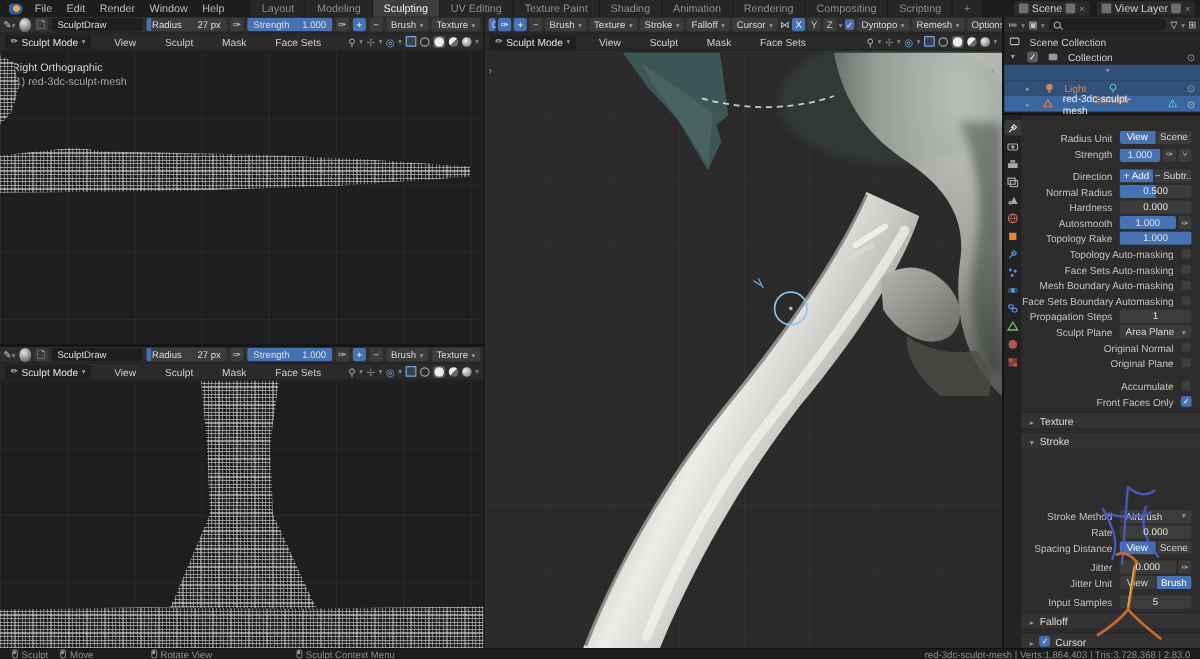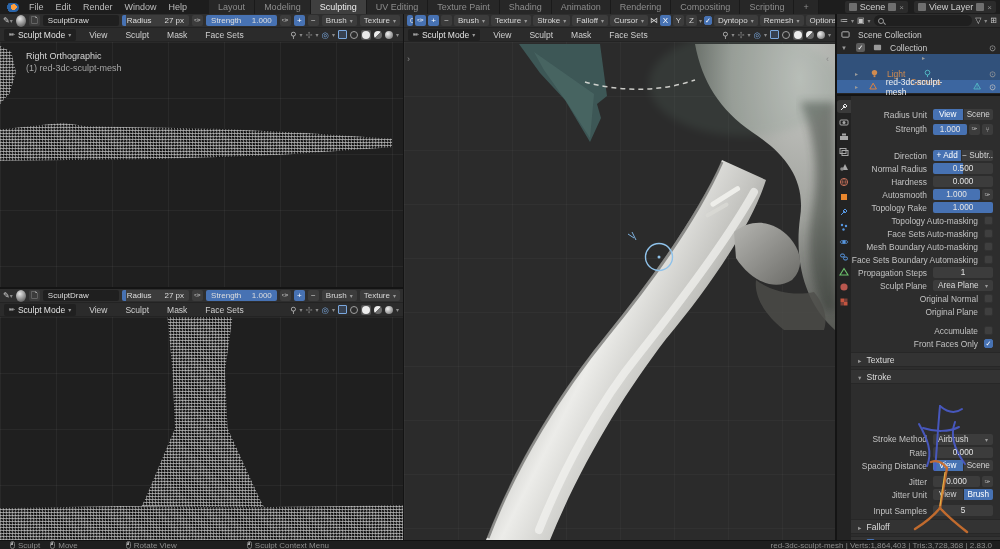--- a/index.html
+++ b/index.html
@@ -19,21 +19,21 @@
   .ws-tab.active { background:#3f3f3f; color:#efefef; }
   .tb-right { margin-left:auto; display:flex; align-items:center; gap:6px; margin-right:4px; }
   .tb-widget { display:flex; align-items:center; gap:3px; background:#2b2b2b; border-radius:2px;
                height:12px; padding:0 4px; color:#cfcfcf; }
   .mini-ico { width:8px; height:8px; background:#6f6f6f; border-radius:1px; display:inline-block; }
   .mini-x { color:#8a8a8a; font-size:8px; }
 
   
   .thead { background:#2e2e2e; height:14px; display:flex; align-items:center; gap:3px;
            padding:0 3px; font-size:8px; color:#d2d2d2; overflow:hidden; border-bottom:1px solid #232323; }
-  .vhead { background:#2b2b2b; height:14px; display:flex; align-items:center; gap:8px;
+  .vhead { background:#2b2b2b; height:14px; display:flex; align-items:center; gap:14px;
            padding:0 4px; font-size:8.5px; color:#cfcfcf; overflow:hidden; border-bottom:1px solid #232323;}
   .field { background:#3c3c3c; border-radius:2px; height:11px; display:flex; align-items:center;
            padding:0 5px; color:#dedede; white-space:nowrap; position:relative; }
   .namefield { background:#1f1f1f; width:88px; }
   .slider { overflow:hidden; }
   .slider .sfill { position:absolute; left:0; top:0; bottom:0; background:#4772b3; z-index:0; }
   .slider span { position:relative; z-index:1; }
   .sp { flex:1; }
   .btn-sq { min-width:11px; height:11px; background:#3c3c3c; border-radius:2px; display:flex;
             align-items:center; justify-content:center; color:#cfcfcf; font-size:8px; }
@@ -59,21 +59,21 @@
 
   
   .grid-bg { background-color:#1f1f1f;
     background-image:linear-gradient(rgba(255,255,255,0.045) 1px, transparent 1px),
                      linear-gradient(90deg, rgba(255,255,255,0.045) 1px, transparent 1px);
     background-size:56px 56px; }
   .maingrid { background-color:#2b2b2b;
     background-image:linear-gradient(rgba(255,255,255,0.028) 1px, transparent 1px),
                      linear-gradient(90deg, rgba(255,255,255,0.028) 1px, transparent 1px);
     background-size:54px 54px; }
-  .vp-label { position:absolute; left:10px; top:8px; line-height:12px; font-size:9px; color:#d6d6d6;margin-left:16px; }
+  .vp-label { position:absolute; left:10px; top:8px; line-height:12px; font-size:9px; color:#d6d6d6; }
   .vp-sub { color:#a5a5a5; }
   .wire { background-color:#131313;
     background-image:
       repeating-linear-gradient(0deg, rgba(228,228,228,.55) 0 1px, transparent 1px 3px),
       repeating-linear-gradient(90deg, rgba(228,228,228,.42) 0 1px, transparent 1px 3px),
       repeating-linear-gradient(45deg, rgba(190,190,190,.18) 0 1px, transparent 1px 2px); }
 
   
   #outliner { left:837px; top:14px; width:163px; height:80px; background:#262626; }
   .out-head { height:14px; background:#2d2d2d; display:flex; align-items:center; gap:3px; padding:0 3px;
@@ -589,21 +589,21 @@
         </span>
     </div>
     <div class="prow" style="height:16px;">
       <span class="plabel">Strength</span>
       <span class="pw">
         <span class="num"><span class="nfill" style="width:100%;"></span><i>1.000</i></span>
         <span class="ibtn">✑</span>
         <span class="ibtn">⑂</span>
       </span>
     </div>
-    <div class="prow" style="margin-top:12px;">
+    <div class="prow" style="margin-top:3px;">
       <span class="plabel">Direction</span>
       <span class="pw">
           <span class="seg">
         <span class="on">+ Add</span>
         <span>− Subtr..</span>
       </span>
         </span>
     </div>
     <div class="prow">
       <span class="plabel">Normal Radius</span>

